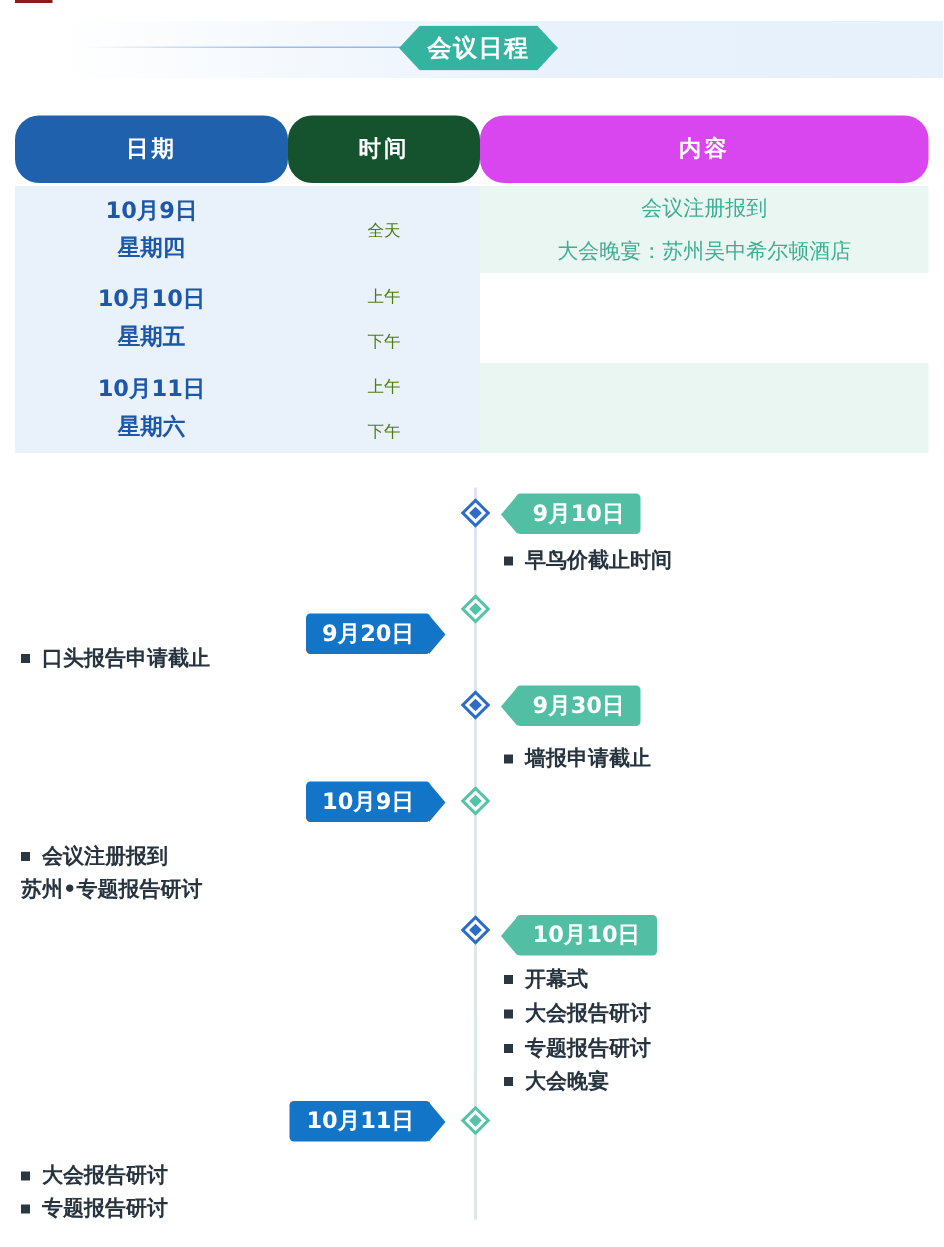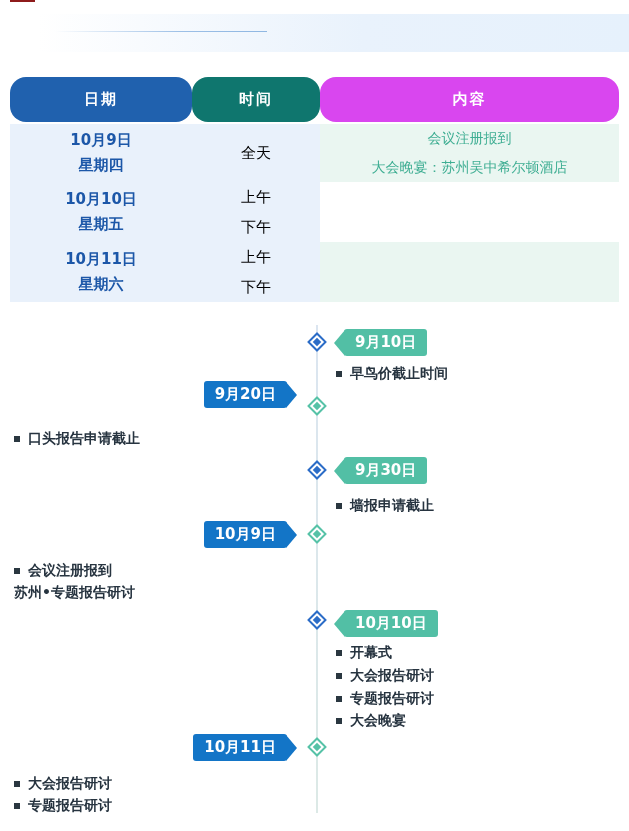--- a/index.html
+++ b/index.html
@@ -16,27 +16,27 @@
                 clip-path:polygon(14px 0,calc(100% - 14px) 0,100% 50%,calc(100% - 14px) 100%,14px 100%,0 50%);
                 color:#fff;font-weight:bold;font-size:16px;letter-spacing:1px;
                 display:flex;align-items:center;justify-content:center;}
 
   
   .table{position:absolute;left:10px;top:77px;width:609px;}
   .thead{display:flex;height:45px;}
   .th{color:#fff;font-weight:bold;font-size:15px;letter-spacing:2px;
       display:flex;align-items:center;justify-content:center;border-radius:16px;}
   .th-date{width:182px;background:#2061ae;}
-  .th-time{width:128px;background:#0f766e;}
+  .th-time{width:128px;background:#14532d;}
   .th-content{flex:1;background:#d946ef;}
   .tbody{border-top:2px solid #fff;}
   .trow{display:flex;}
   .cell-date{width:182px;background:#e9f1fb;color:#1c57a8;font-weight:bold;font-size:15px;
              display:flex;flex-direction:column;align-items:center;justify-content:center;line-height:25px;}
-  .cell-time{width:128px;background:#e9f1fb;color:#000000;font-size:15px;display:flex;flex-direction:column;}
+  .cell-time{width:128px;background:#e9f1fb;color:#4d7c0f;font-size:11px;display:flex;flex-direction:column;}
   .cell-content{flex:1;background:#eaf6f1;color:#3fae93;font-size:14px;display:flex;flex-direction:column;}
   .slot{flex:1;display:flex;align-items:center;justify-content:center;text-align:center;}
 
   
   .tl-line{position:absolute;left:316px;top:325px;width:2px;height:488px;
            background:linear-gradient(180deg,#dbe5f0,#dce9e6);}
   .diamond{position:absolute;left:310px;width:10px;height:10px;border:2px solid;background:#fff;
            transform:rotate(45deg);}
   .diamond i{position:absolute;left:2px;top:2px;width:6px;height:6px;display:block;}
   .diamond.blue{border-color:#2b6cc7;} .diamond.blue i{background:#2b6cc7;}
@@ -60,20 +60,21 @@
   .sq{width:6px;height:6px;background:#2a3740;flex:none;}
 </style>
 </head>
 <body>
 
 <div class="stage">
 
   <div class="top-accent"></div>
   <div class="top-band"></div>
   <div class="banner-line"></div>
+  <div class="banner-badge">会议日程</div>
 
   <div class="table">
     <div class="thead">
       <div class="th th-date">日期</div>
       <div class="th th-time">时间</div>
       <div class="th th-content">内容</div>
     </div>
     <div class="tbody">
 
       <div class="trow" style="height:58px">
@@ -125,21 +126,21 @@
       </span>
     <div class="tl-badge teal" style="top:329px">9月10日</div>
     <div class="tl-item right" style="top:365px">
       <span class="sq"></span>
       <span>早鸟价截止时间</span>
     </div>
 
     <span class="diamond green" style="top:399px">
         <i></i>
       </span>
-    <div class="tl-badge blue" style="top:381px">9月20日</div>
+    <div class="tl-badge blue" style="top:409px">9月20日</div>
     <div class="tl-item left" style="top:430px">
       <span class="sq"></span>
       <span>口头报告申请截止</span>
     </div>
 
     <span class="diamond blue" style="top:463px">
         <i></i>
       </span>
     <div class="tl-badge teal" style="top:457px">9月30日</div>
     <div class="tl-item right" style="top:497px">

